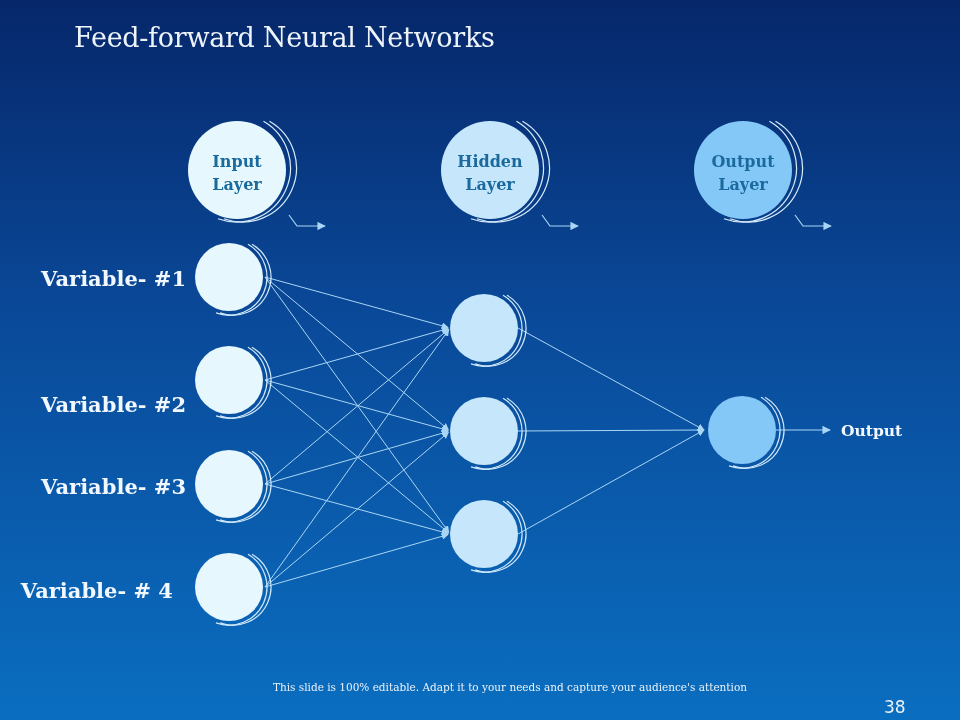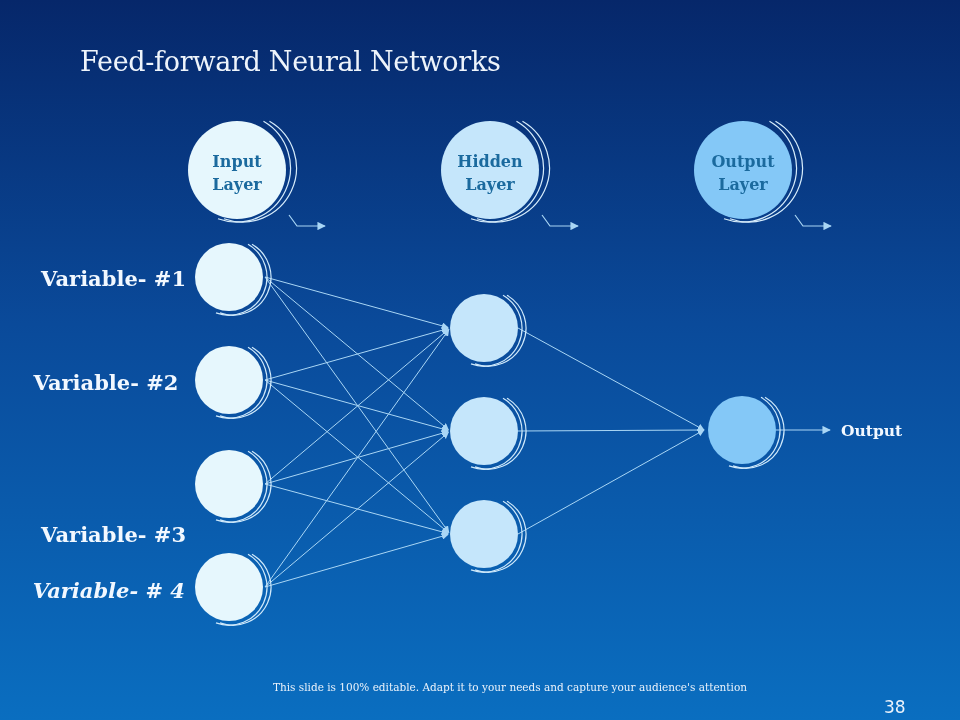--- a/index.html
+++ b/index.html
@@ -3,22 +3,22 @@
 <meta charset="utf-8">
 <style>
   html, body { margin:0; padding:0; }
   body { width:960px; height:720px; overflow:hidden; }
   .slide {
     position:relative; width:960px; height:720px;
     background: linear-gradient(to bottom, #06276a 0%, #0a4a9a 45%, #0a6ec0 100%);
     font-family: "DejaVu Serif", serif;
   }
   .title {
-    position:absolute; left:80px; top:22px; color:#eef4fb;
-    font-family:"DejaVu Serif", serif; font-size:27px; letter-spacing:-0.3px;margin-top:24px;
+    position:absolute; left:74px; top:22px; color:#eef4fb;
+    font-family:"DejaVu Serif", serif; font-size:27px; letter-spacing:-0.3px;
   }
   svg.net { position:absolute; left:0; top:0; }
   .hdr-text { font-family:"DejaVu Serif", serif; font-weight:bold; font-size:16px; }
   .var-label {
     position:absolute; color:#f2f8ff; font-weight:bold; font-size:21px;
     font-family:"DejaVu Serif", serif; text-align:right; width:160px;
   }
   .out-label {
     position:absolute; left:841px; top:421px; color:#f2f8ff;
     font-weight:bold; font-size:15.5px; font-family:"DejaVu Serif", serif;
@@ -126,21 +126,21 @@
         </g>
         <g>
           <path d="M760.9967654463754,397.2916804101355 A38,38 0 0 1 729,465.9089653438087" fill="none" stroke="#cfe9fb" stroke-width="1.2"></path>
           <path d="M764.9967654463754,397.2916804101355 A38,38 0 0 1 733,465.9089653438087" fill="none" stroke="#cfe9fb" stroke-width="1.2"></path>
           <circle cx="742" cy="430" r="34" fill="#84c8f7"></circle>
         </g>
       </g>
   </svg>
 
   <div class="var-label" style="left:26px;top:266px;">Variable- #1</div>
-  <div class="var-label" style="left:26px;top:370px;text-align:center;">Variable- #2</div>
-  <div class="var-label" style="left:26px;top:474px;margin-top:48px;">Variable- #3</div>
-  <div class="var-label" style="left:25px;top:578px;font-style:italic;">Variable- # 4</div>
+  <div class="var-label" style="left:26px;top:392px;">Variable- #2</div>
+  <div class="var-label" style="left:26px;top:474px;">Variable- #3</div>
+  <div class="var-label" style="left:13px;top:578px;">Variable- # 4</div>
 
   <div class="out-label">Output</div>
 
   <div class="footer">This slide is 100% editable. Adapt it to your needs and capture your audience's attention</div>
   <div class="page-num">38</div>
 </div>
 
 </body></html>

